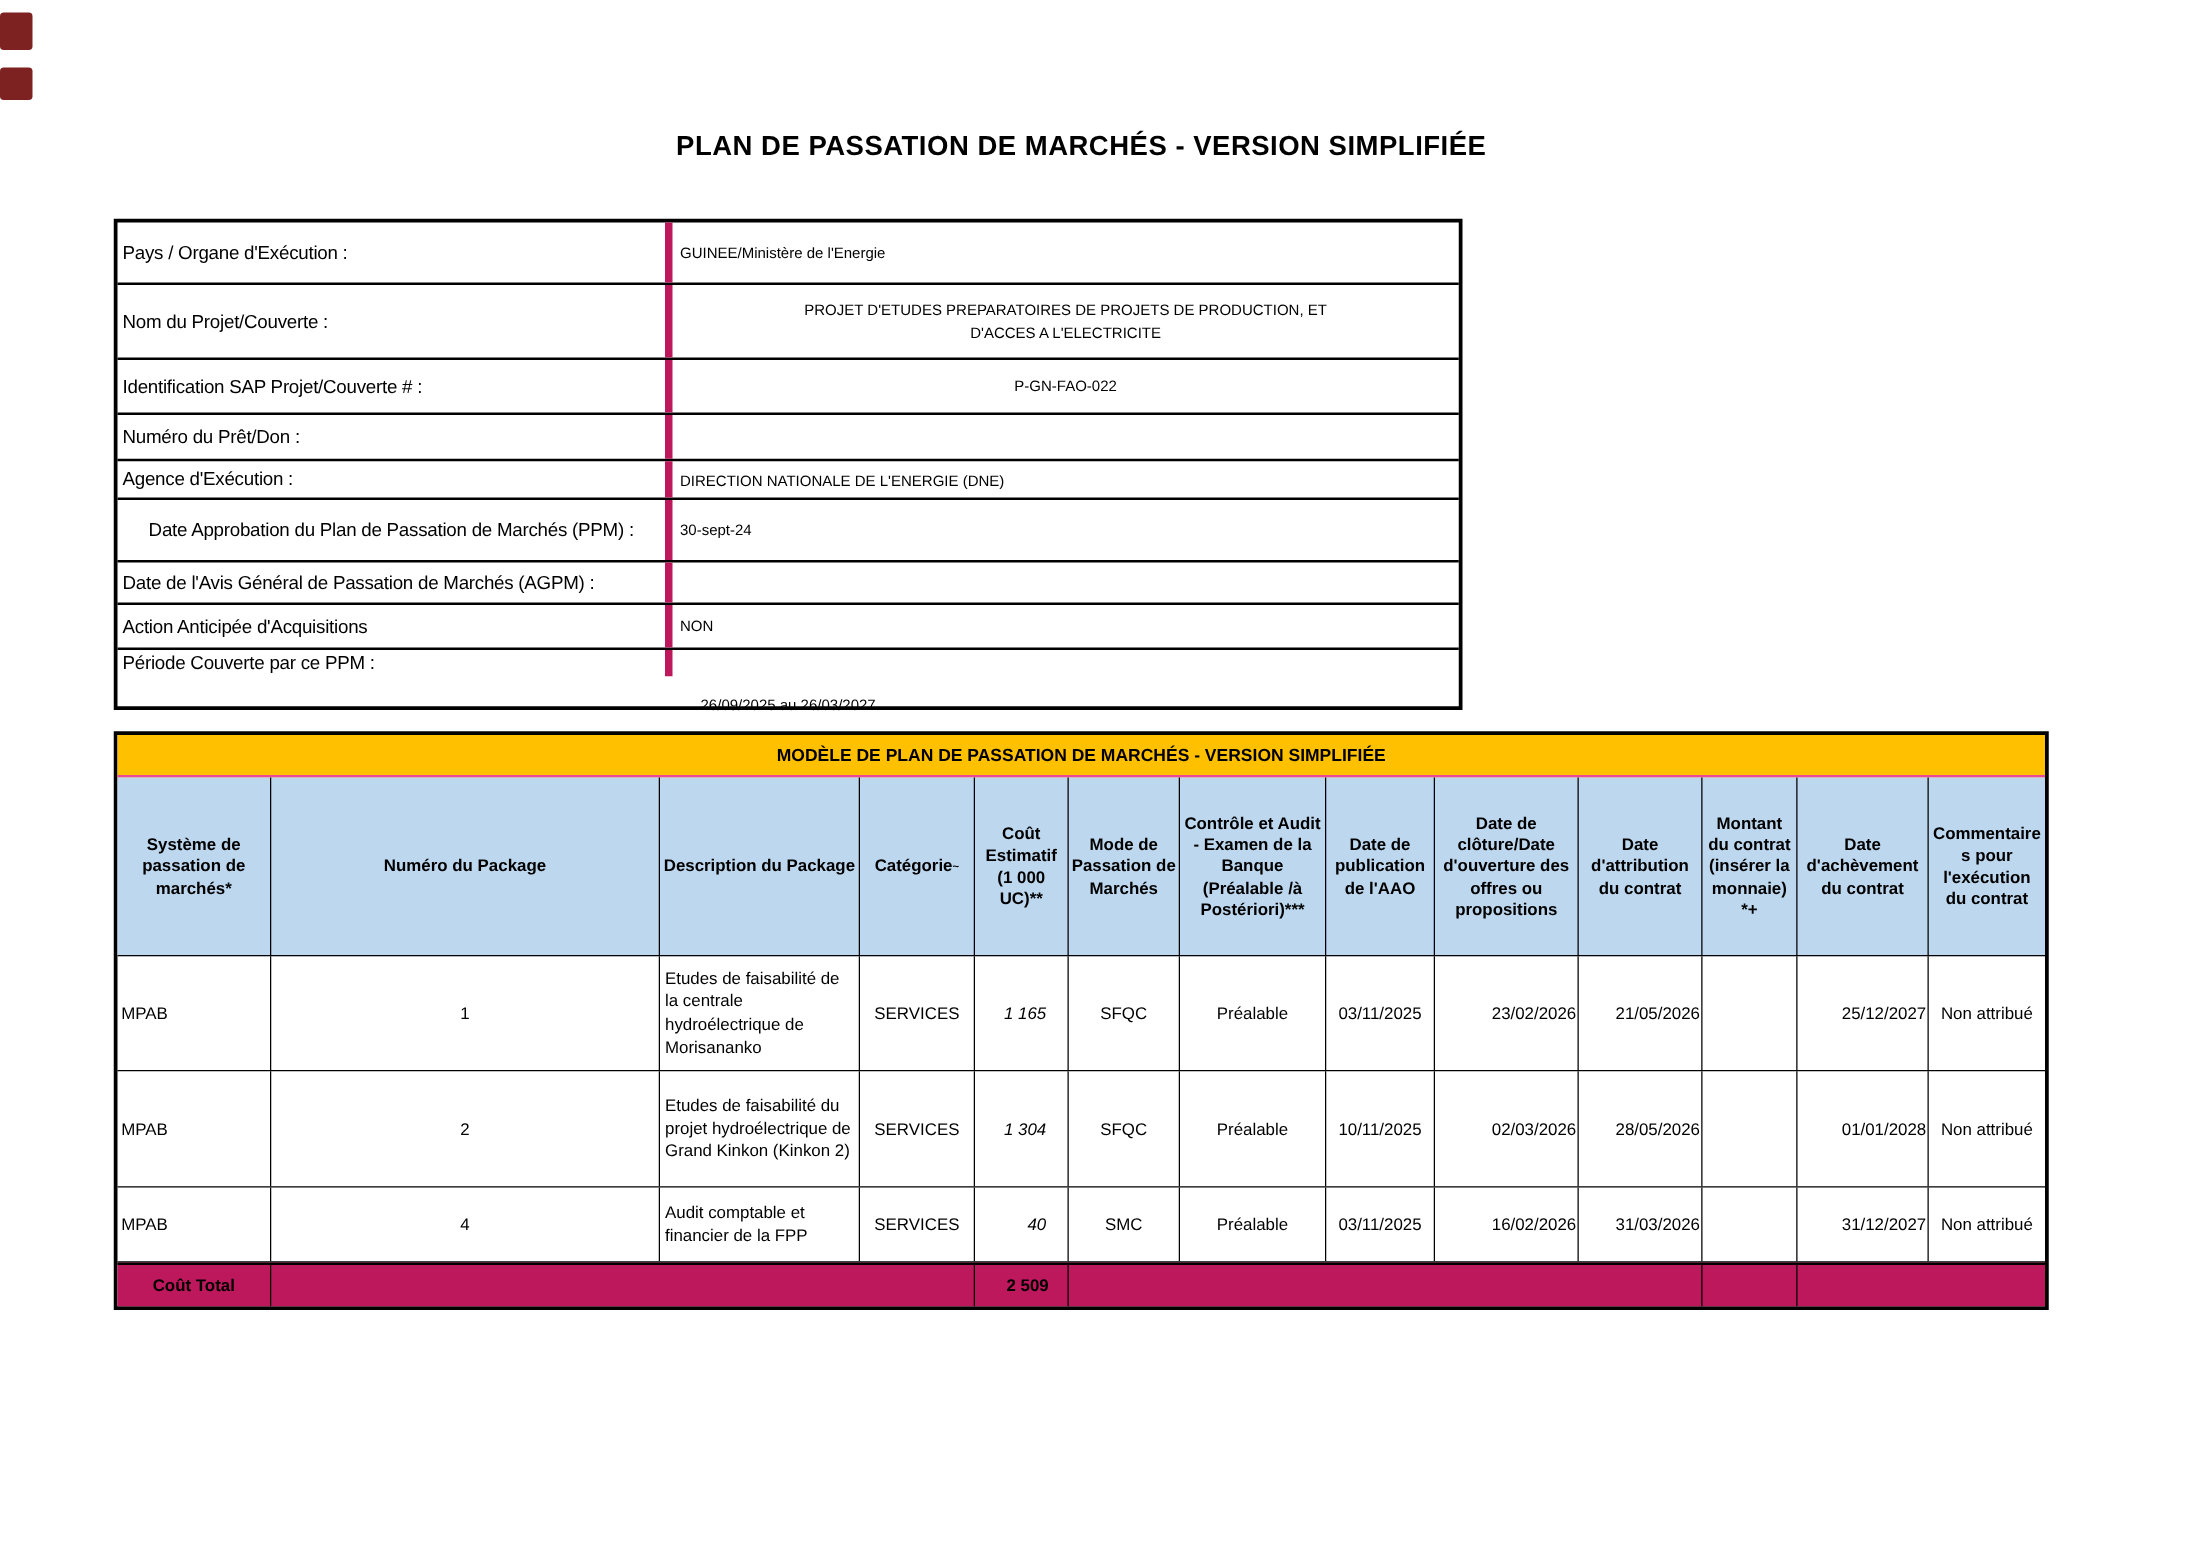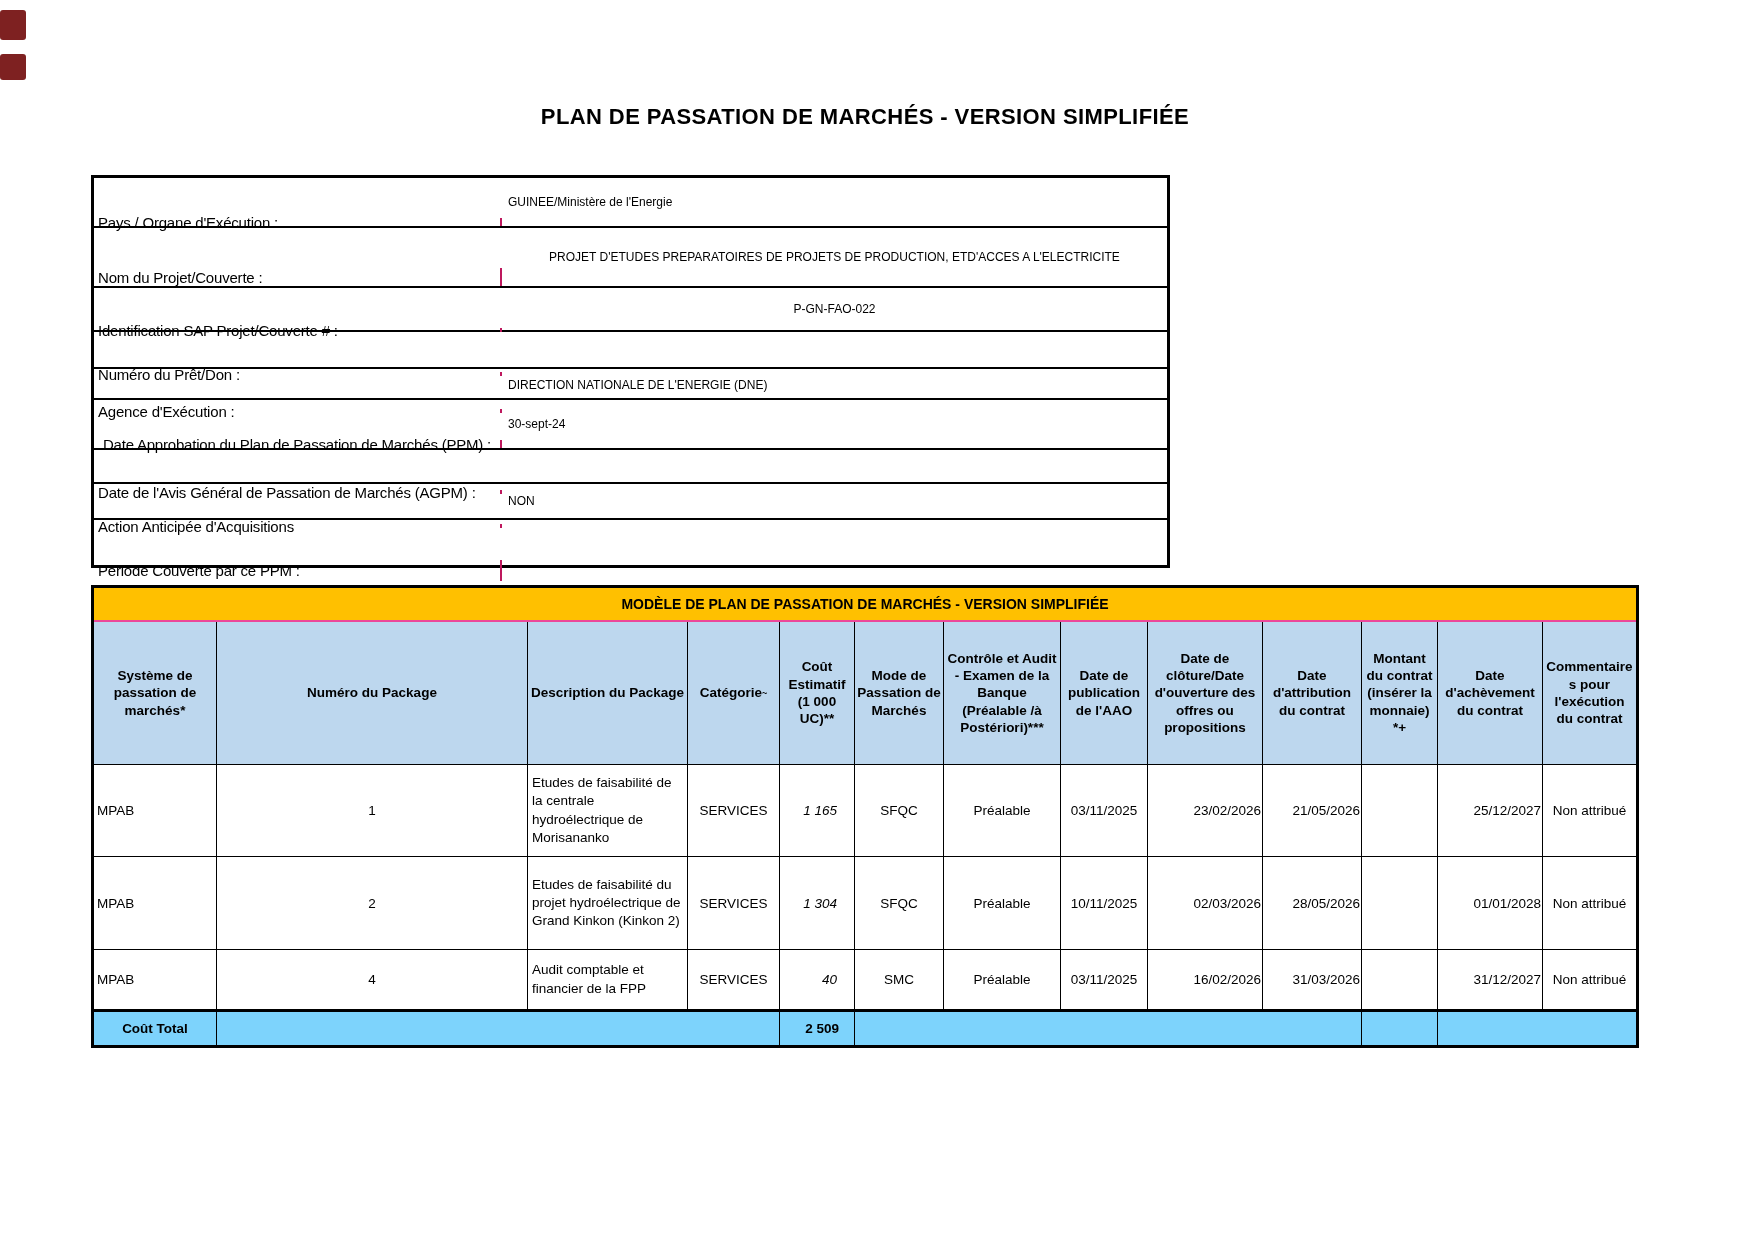--- a/index.html
+++ b/index.html
@@ -11,40 +11,40 @@
   .mark2{top:54px;height:26px;}
 
   .doc-title{position:absolute;left:91px;top:104px;width:1548px;text-align:center;
              font-size:22px;font-weight:bold;letter-spacing:.4px;}
 
   
   .info-table{position:absolute;left:91px;top:175px;width:1079px;border:3px solid #000;
               box-sizing:border-box;background:#fff;}
   .irow{display:flex;box-sizing:border-box;border-bottom:2px solid #000;}
   .irow:last-child{border-bottom:none;flex-direction:column;}
-  .ilabel{width:408px;box-sizing:border-box;border-right:2px solid #be185d;display:flex;
-          align-items:center;padding:2px 4px;font-size:15px;letter-spacing:-.2px;margin-top:40px;}
+  .ilabel{width:444px;box-sizing:border-box;border-right:6px solid #be185d;display:flex;
+          align-items:center;padding:2px 4px;font-size:15px;letter-spacing:-.2px;}
   .ivalue{flex:1;display:flex;align-items:center;font-weight:normal;font-size:12px;
           padding:16px 6px;box-sizing:border-box;}
   .lc{justify-content:center;text-align:center;}
   .vc{justify-content:center;text-align:center;}
-  .vstack{flex-direction:row;justify-content:center;line-height:1.5;}
+  .vstack{flex-direction:column;justify-content:center;line-height:1.5;}
   .h1{height:50px}.h2{height:60px}.h3{height:44px}.h4{height:37px}.h5{height:31px}
   .h6{height:50px}.h7{height:34px}.h8{height:36px}.h9{height:45px}
 
   
   .ptable{position:absolute;left:91px;top:585px;width:1548px;border:3px solid #000;
           box-sizing:border-box;background:#fff;}
   .prow{display:flex;box-sizing:border-box;border-bottom:1px solid #000;}
   .prow:last-child{border-bottom:none;}
   .banner{height:32px;background:#ffc000;border-bottom:2px solid #ec4899;display:flex;
           align-items:center;justify-content:center;font-weight:bold;font-size:14px;}
   .hrow{height:143px;background:#bdd7ee;}
   .r1{height:92px}.r2{height:93px}.r3{height:60px}
-  .trow{height:35px;background:#7dd3fc;border-top:2px solid #000;}
+  .trow{height:35px;background:#be185d;border-top:2px solid #000;}
   .cell{box-sizing:border-box;border-right:1px solid #000;display:flex;align-items:center;
         font-size:13.5px;padding:1px 2px;overflow:hidden;}
   .cell:last-child{border-right:none;}
   .hcell{justify-content:center;text-align:center;font-weight:bold;line-height:1.28;
          overflow-wrap:anywhere;}
   .hcell sup{font-size:9px;line-height:0;}
   .w0{width:123px}.w1{width:311px}.w2{width:160px}.w3{width:92px}.w4{width:75px}
   .w5{width:89px}.w6{width:117px}.w7{width:87px}.w8{width:115px}.w9{width:99px}
   .w10{width:76px}.w11{width:105px}.w12{width:93px}
   .wspanA{width:563px}.wspanB{width:507px}.wspanC{width:198px}

